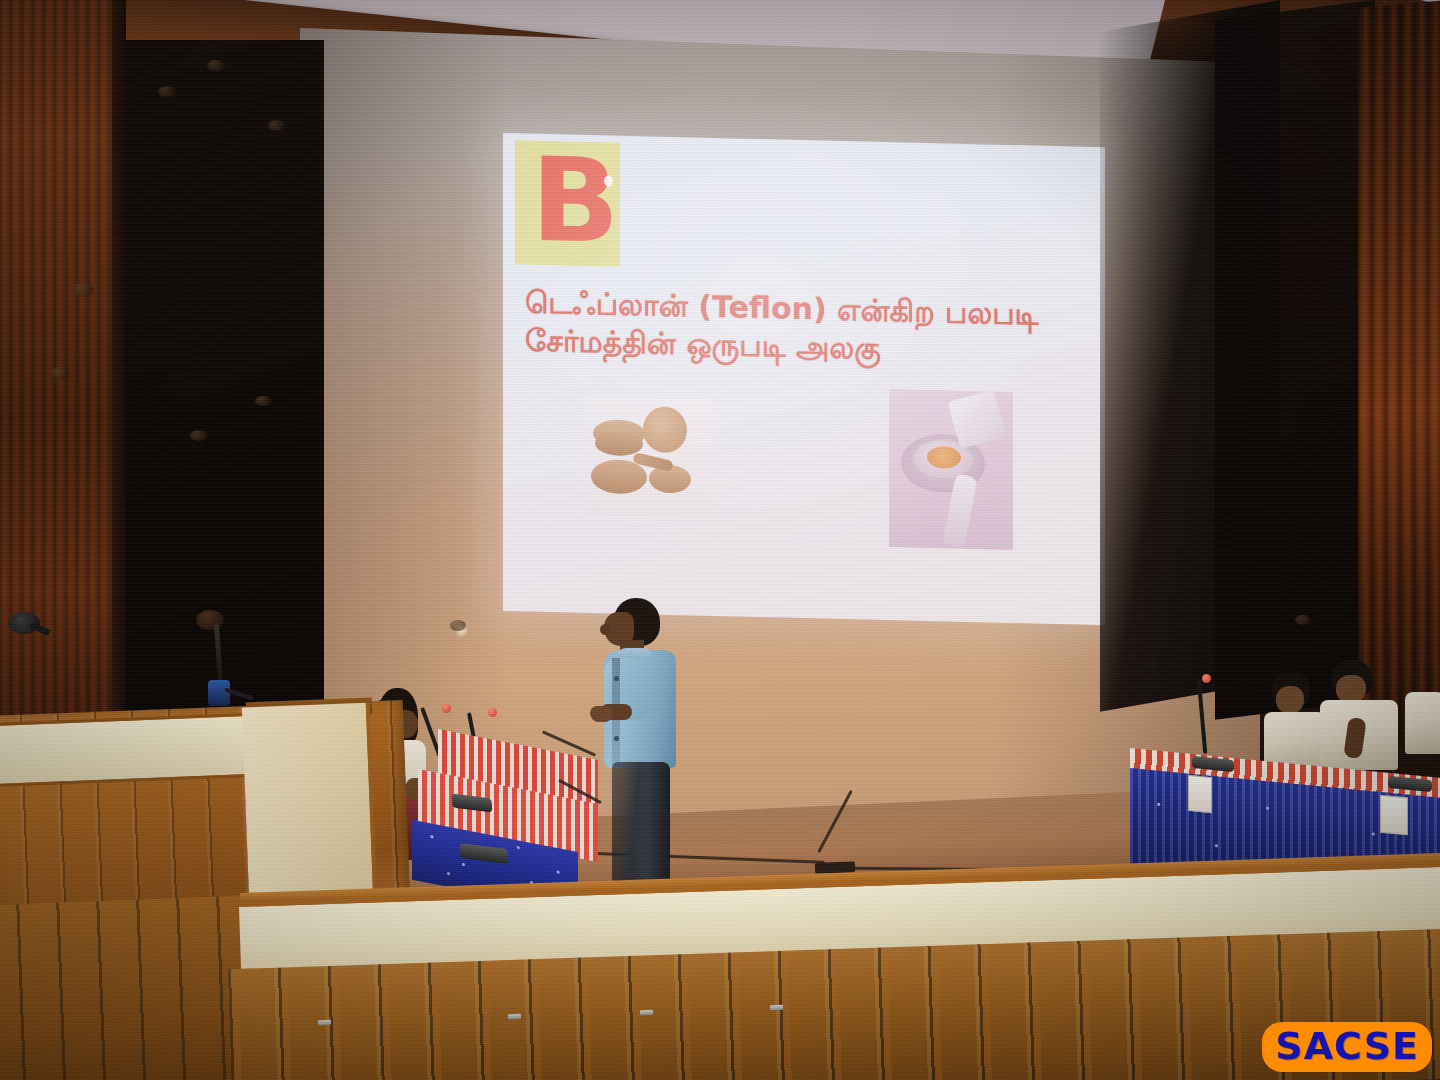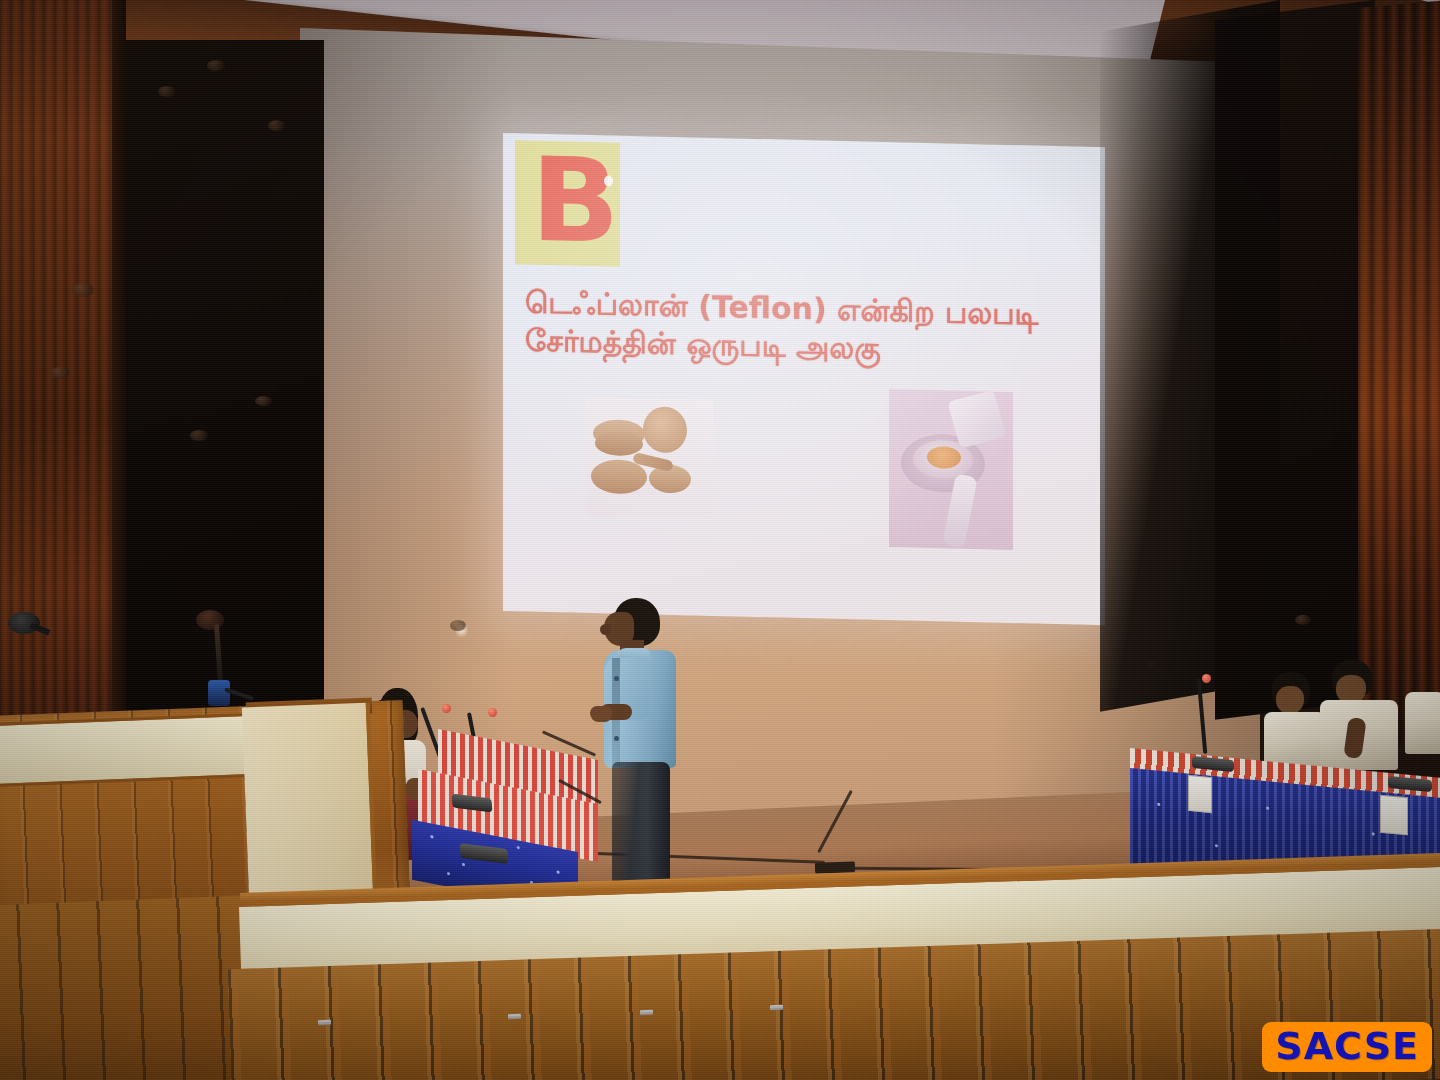--- a/index.html
+++ b/index.html
@@ -381,21 +381,21 @@
     pointer-events:none; opacity:.055;
     background:
       repeating-linear-gradient(0deg, rgba(255,255,255,.7) 0 1px, rgba(0,0,0,.7) 1px 2px),
       repeating-linear-gradient(90deg, rgba(255,255,255,.6) 0 1px, rgba(0,0,0,.6) 1px 2px);
   }
 
   
   #watermark {
     right: 8px; bottom: 8px;
     background: #ff8c00;
-    border-radius: 9px;
+    border-radius: 20px;
     padding: 4px 13px 6px 13px;
     color: #1414b4;
     font-family: "DejaVu Sans", "Liberation Sans", sans-serif;
     font-weight: 700;
     font-size: 38px;
     line-height: 40px;
     letter-spacing: 1px;
     text-shadow: 1px 1px 0 rgba(0,0,0,.25);
   }
 </style>

